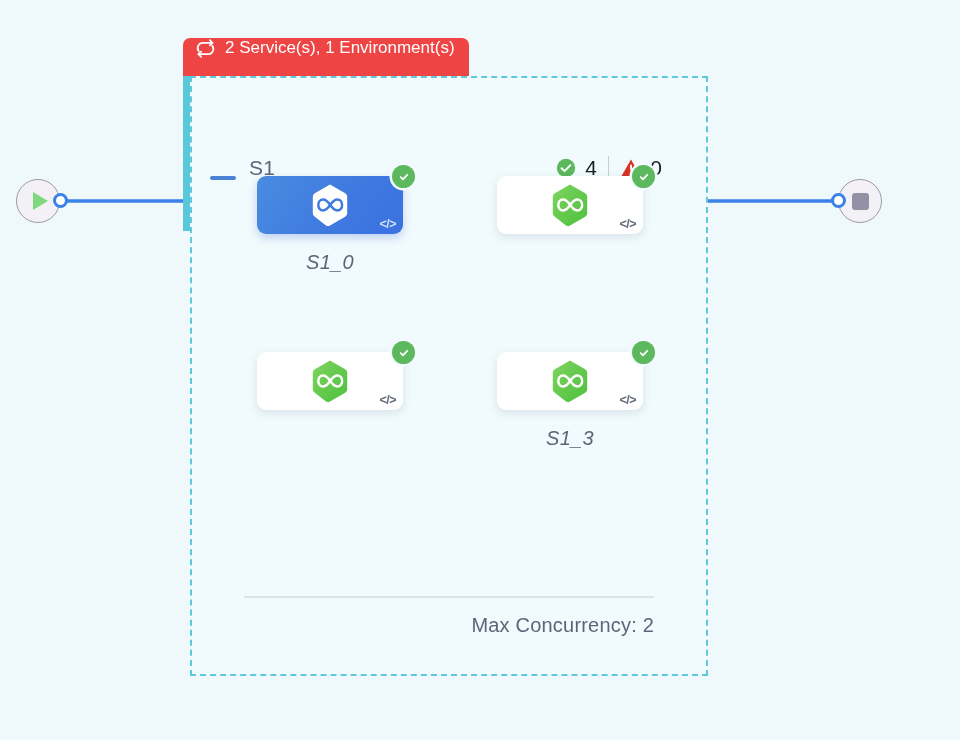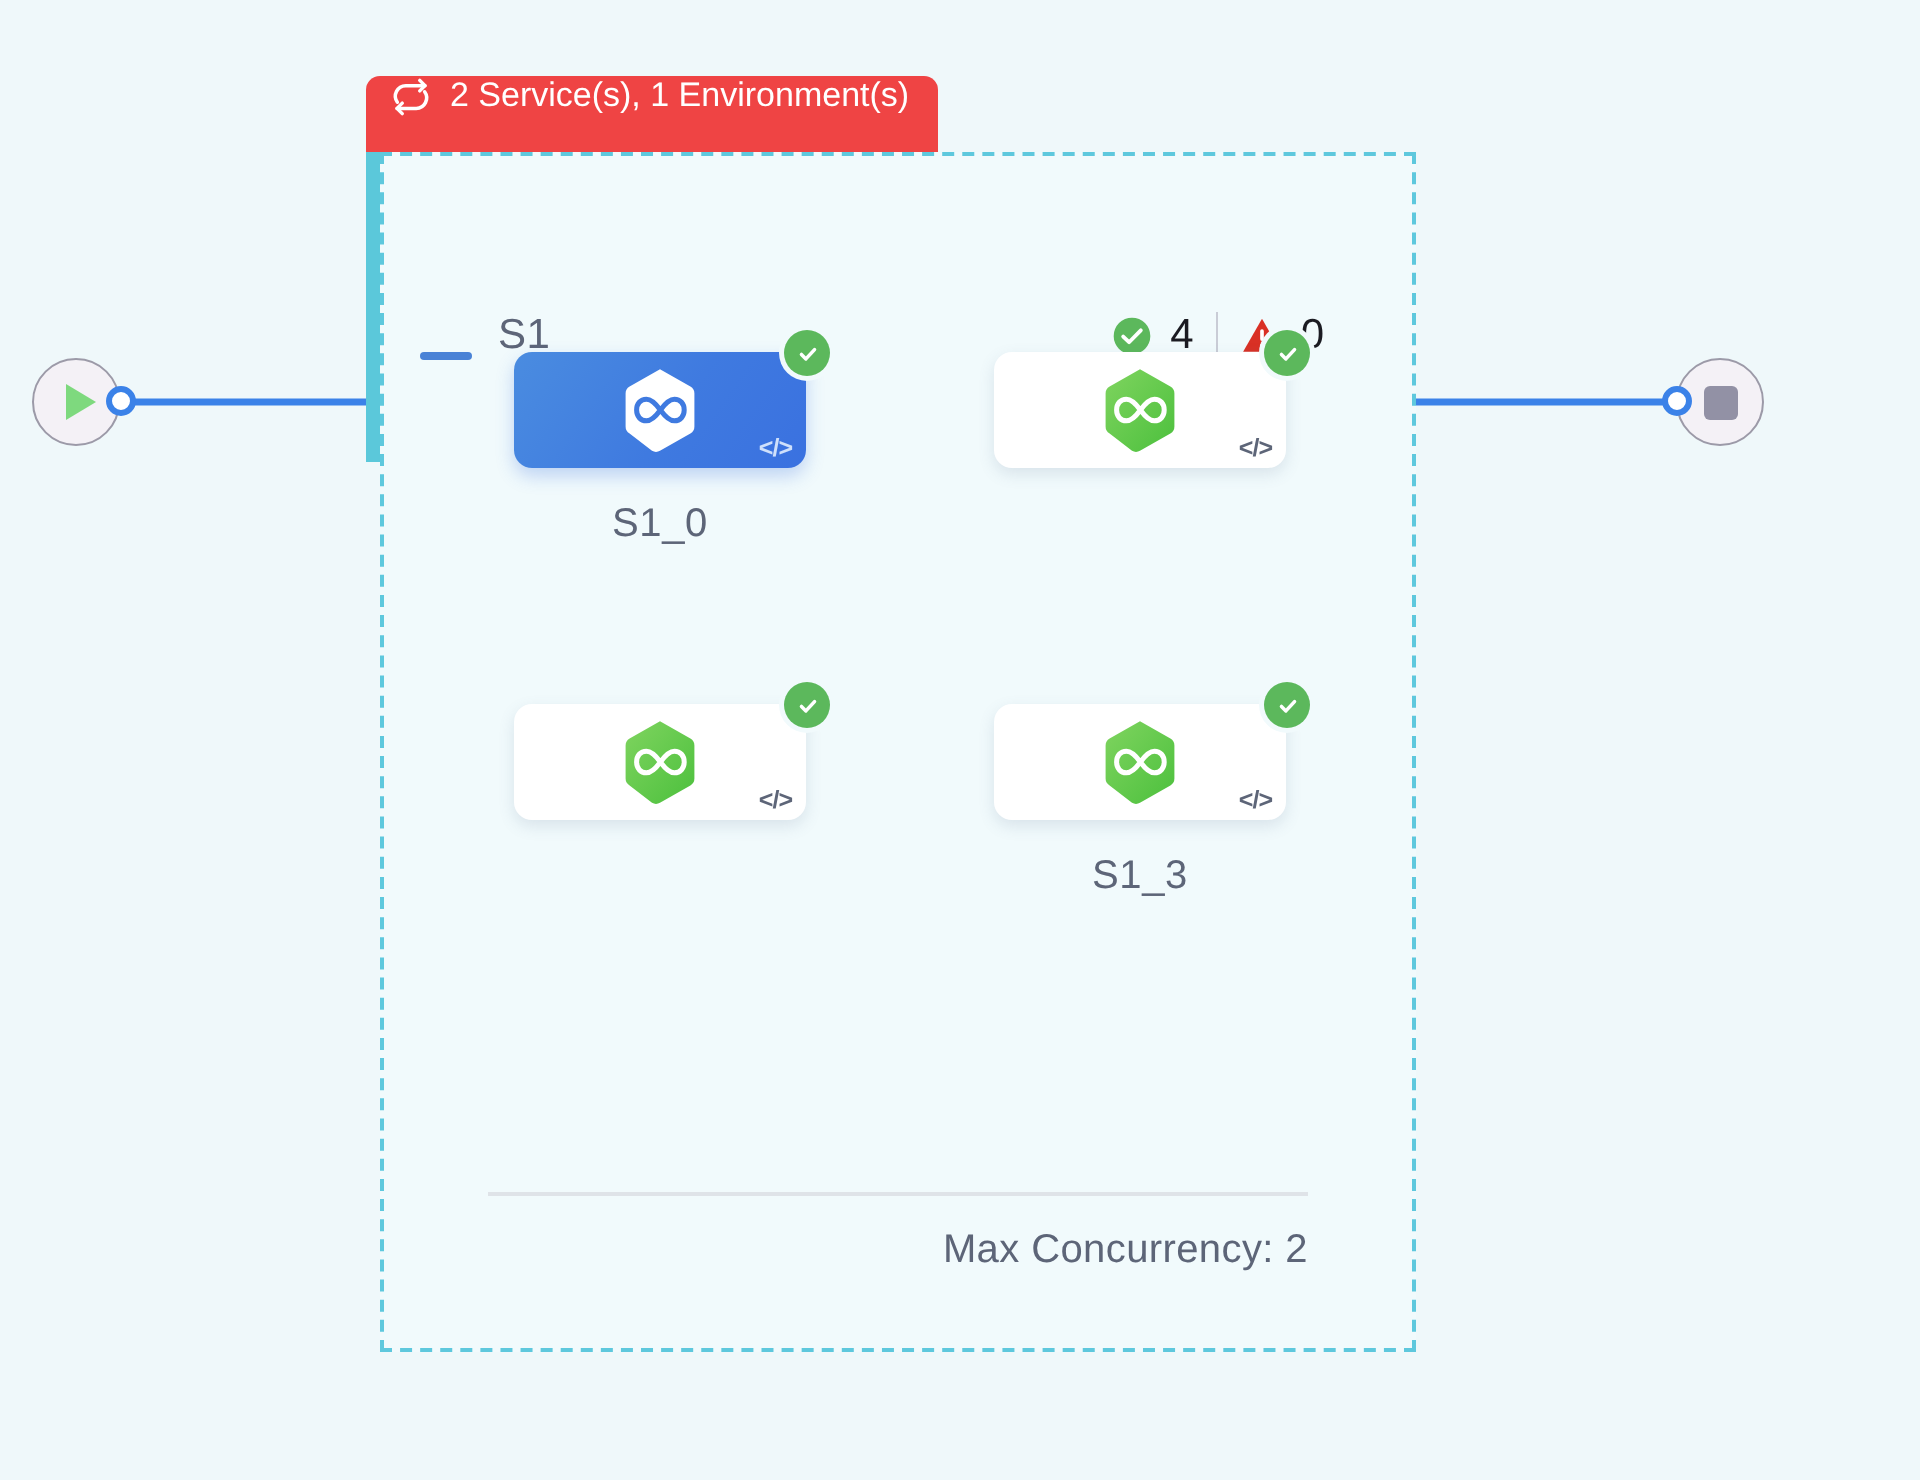--- a/index.html
+++ b/index.html
@@ -223,20 +223,21 @@
   }
 
   .node-label {
     margin-top: 17px;
     text-align: center;
     width: 180px;
     margin-left: 30px;
     font-size: 20px;
     color: #5d6578;
     letter-spacing: .3px;
+    font-style: italic;
   }
 
   
   #group-footer {
     position: absolute;
     left: 244px;
     top: 596px;
     width: 410px;
   }
   #footer-divider {

